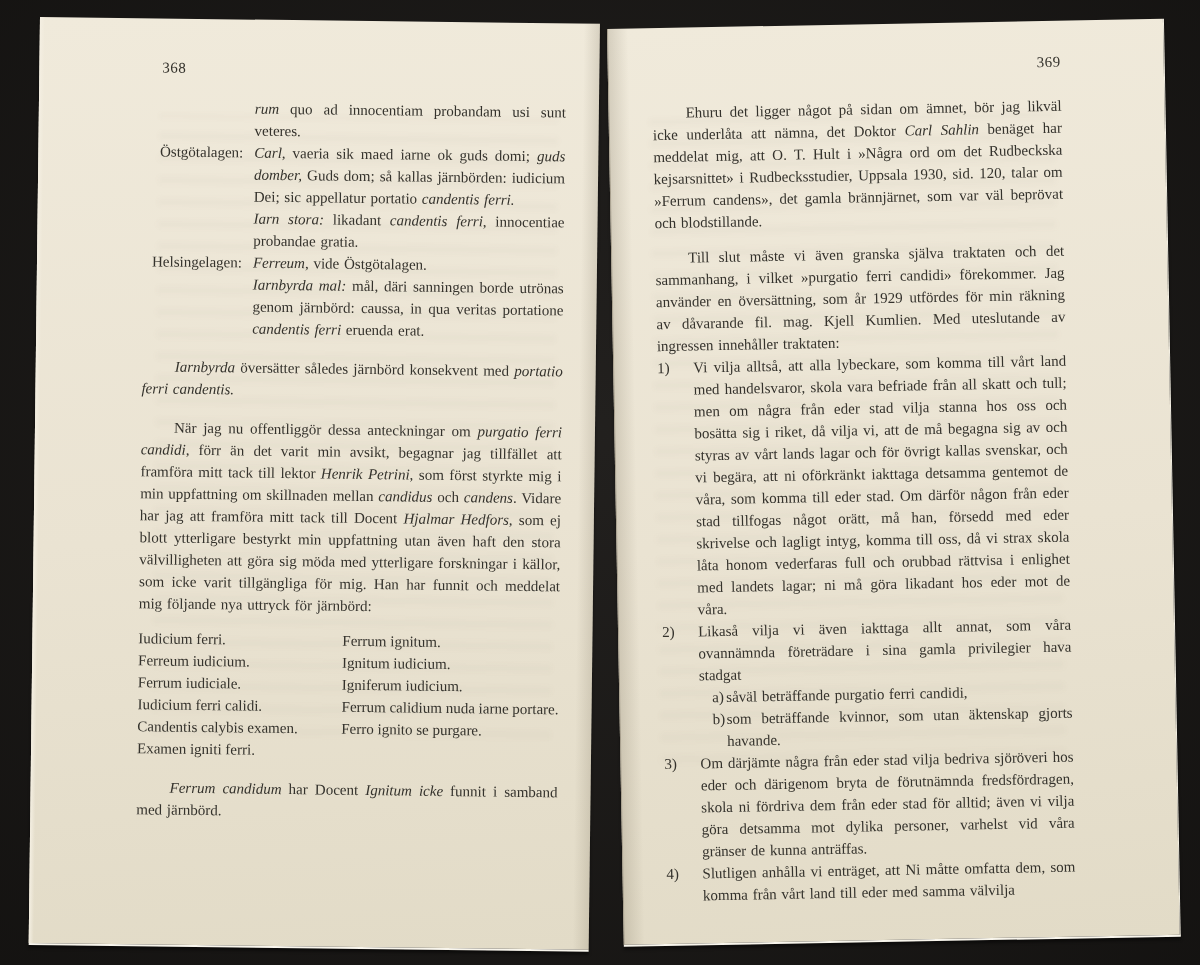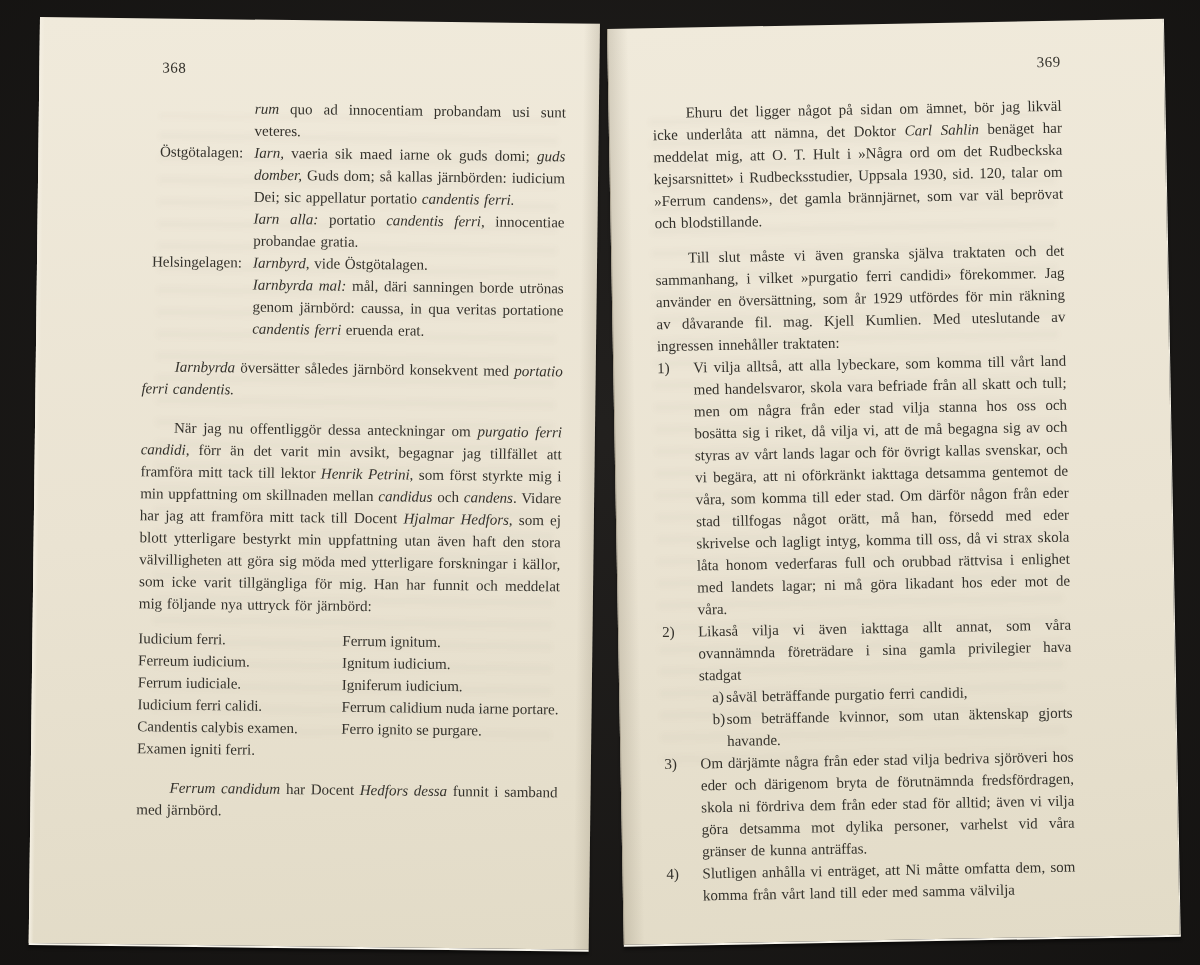--- a/index.html
+++ b/index.html
@@ -79,29 +79,29 @@
   <div class="edge-left"></div>
   <div class="inner">
     <p class="pagenum">368</p>
     <div id="left-content">
         <div class="entry">
           <div class="entry-label"></div>
           <div class="entry-body"><span class="it">rum</span><span> quo ad innocentiam probandam usi sunt veteres.</span></div>
         </div>
         <div class="entry">
           <div class="entry-label"><span>Östgötalagen:</span></div>
-          <div class="entry-body"><span class="it">Iarn,</span><span> vaeria sik maed iarne ok guds domi; </span><span class="it">guds domber,</span><span> Guds dom; så kallas järnbörden: iudicium Dei; sic appellatur portatio </span><span class="it">candentis ferri.</span></div>
+          <div class="entry-body"><span class="it">Carl,</span><span> vaeria sik maed iarne ok guds domi; </span><span class="it">guds domber,</span><span> Guds dom; så kallas järnbörden: iudicium Dei; sic appellatur portatio </span><span class="it">candentis ferri.</span></div>
         </div>
         <div class="entry">
           <div class="entry-label"></div>
-          <div class="entry-body"><span class="it">Iarn alla:</span><span> portatio </span><span class="it">candentis ferri</span><span>, innocentiae probandae gratia.</span></div>
+          <div class="entry-body"><span class="it">Iarn stora:</span><span> likadant </span><span class="it">candentis ferri</span><span>, innocentiae probandae gratia.</span></div>
         </div>
         <div class="entry">
           <div class="entry-label"><span>Helsingelagen:</span></div>
-          <div class="entry-body"><span class="it">Iarnbyrd</span><span>, vide Östgötalagen.</span></div>
+          <div class="entry-body"><span class="it">Ferreum</span><span>, vide Östgötalagen.</span></div>
         </div>
         <div class="entry">
           <div class="entry-label"></div>
           <div class="entry-body"><span class="it">Iarnbyrda mal:</span><span> mål, däri sanningen borde utrönas genom järnbörd: caussa, in qua veritas portatione </span><span class="it">candentis ferri</span><span> eruenda erat.</span></div>
         </div>
         <p class="para"><span class="it">Iarnbyrda</span><span> översätter således järnbörd konsekvent med </span><span class="it">portatio ferri candentis.</span></p>
         <p class="para"><span>När jag nu offentliggör dessa anteckningar om </span><span class="it">purgatio ferri candidi</span><span>, förr än det varit min avsikt, begagnar jag tillfället att framföra mitt tack till lektor </span><span class="it">Henrik Petrini</span><span>, som först styrkte mig i min uppfattning om skillnaden mellan </span><span class="it">candidus</span><span> och </span><span class="it">candens</span><span>. Vidare har jag att framföra mitt tack till Docent </span><span class="it">Hjalmar Hedfors</span><span>, som ej blott ytterligare bestyrkt min uppfattning utan även haft den stora välvilligheten att göra sig möda med ytterligare forskningar i källor, som icke varit tillgängliga för mig. Han har funnit och meddelat mig följande nya uttryck för järnbörd:</span></p>
         <div class="cols">
           <div class="col c1">
             <div class="term"><span>Iudicium ferri.</span></div>
@@ -112,21 +112,21 @@
             <div class="term"><span>Examen igniti ferri.</span></div>
           </div>
           <div class="col c2">
             <div class="term"><span>Ferrum ignitum.</span></div>
             <div class="term"><span>Ignitum iudicium.</span></div>
             <div class="term"><span>Igniferum iudicium.</span></div>
             <div class="term"><span>Ferrum calidium nuda iarne portare.</span></div>
             <div class="term"><span>Ferro ignito se purgare.</span></div>
           </div>
         </div>
-        <p class="para"><span class="it">Ferrum candidum</span><span> har Docent </span><span class="it">Hedfors dessa</span><span> funnit i samband med järnbörd.</span></p>
+        <p class="para"><span class="it">Ferrum candidum</span><span> har Docent </span><span class="it">Ignitum icke</span><span> funnit i samband med järnbörd.</span></p>
       </div>
   </div>
   <div class="ghost"></div>
   <div class="gutter-shade-l"></div>
 </div>
 
 <div class="page right">
   <div class="inner">
     <p class="pagenum">369</p>
     <div id="right-content">

